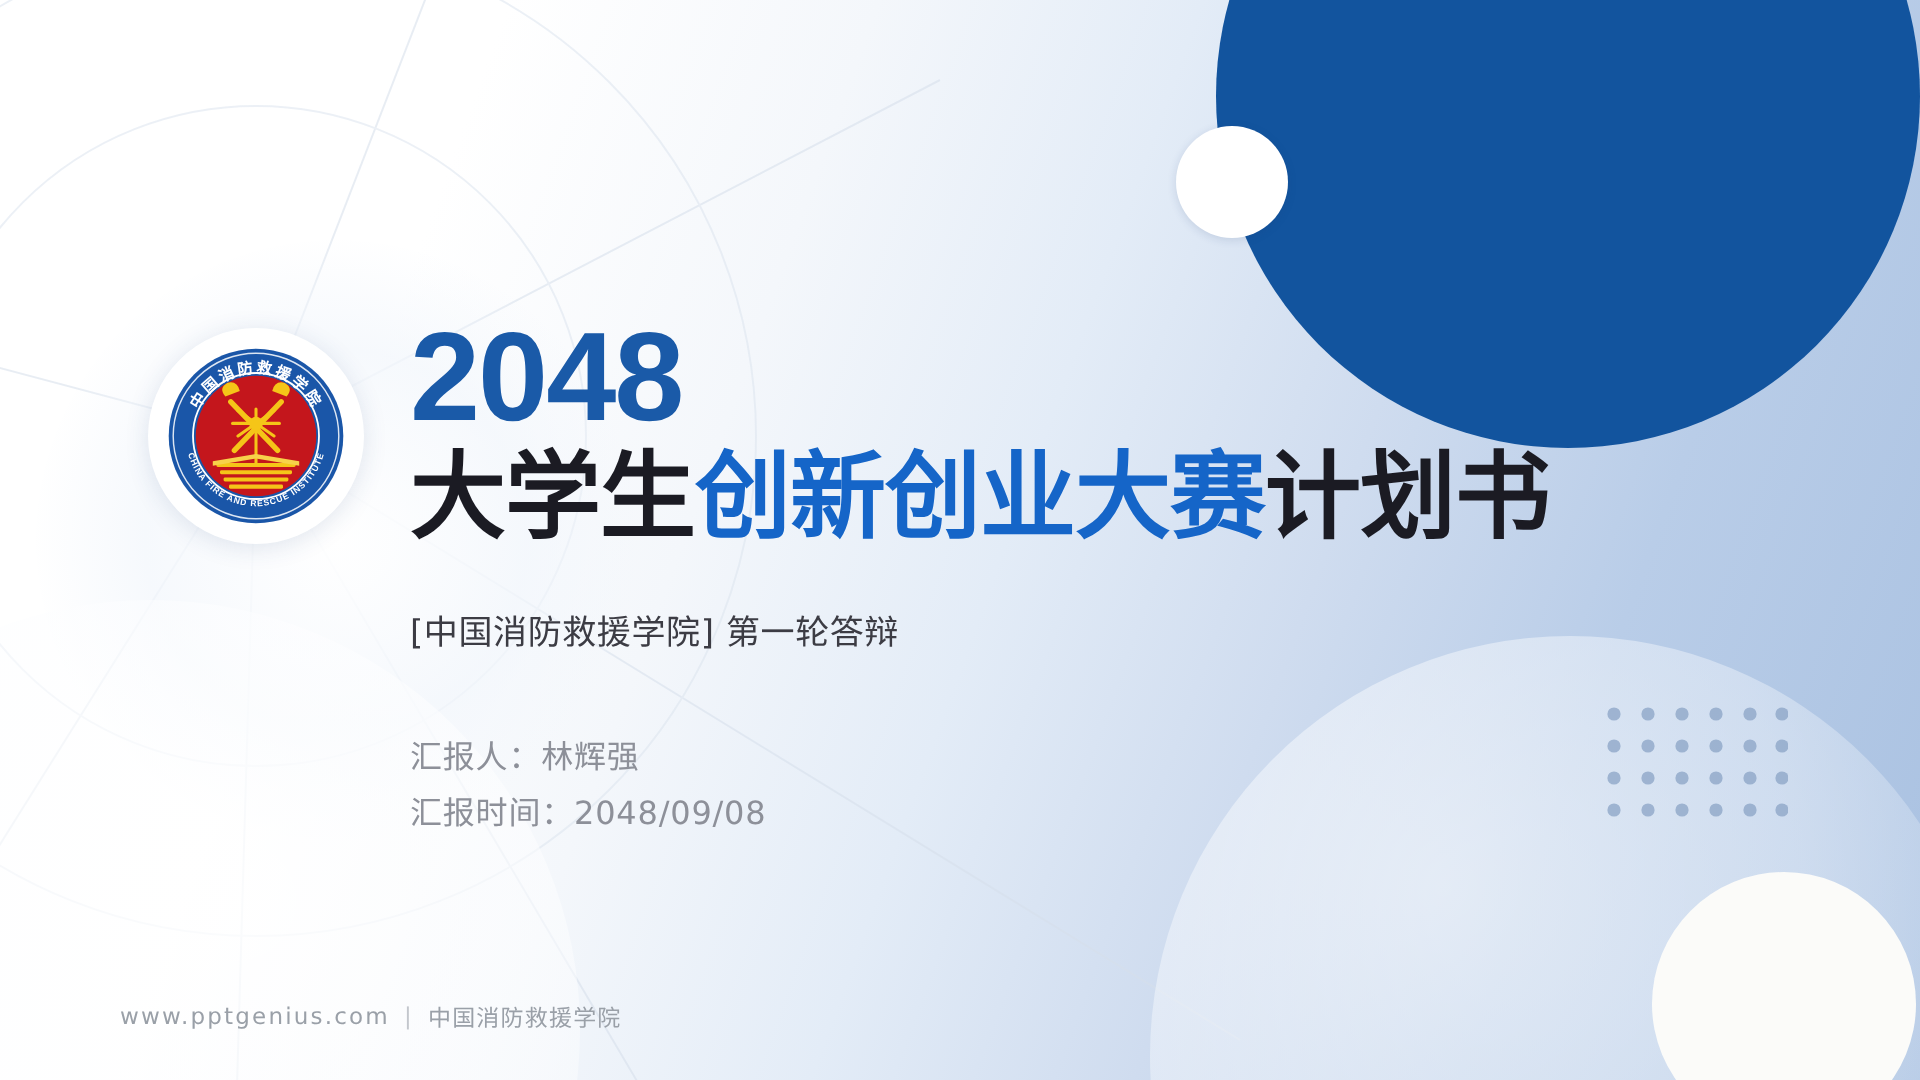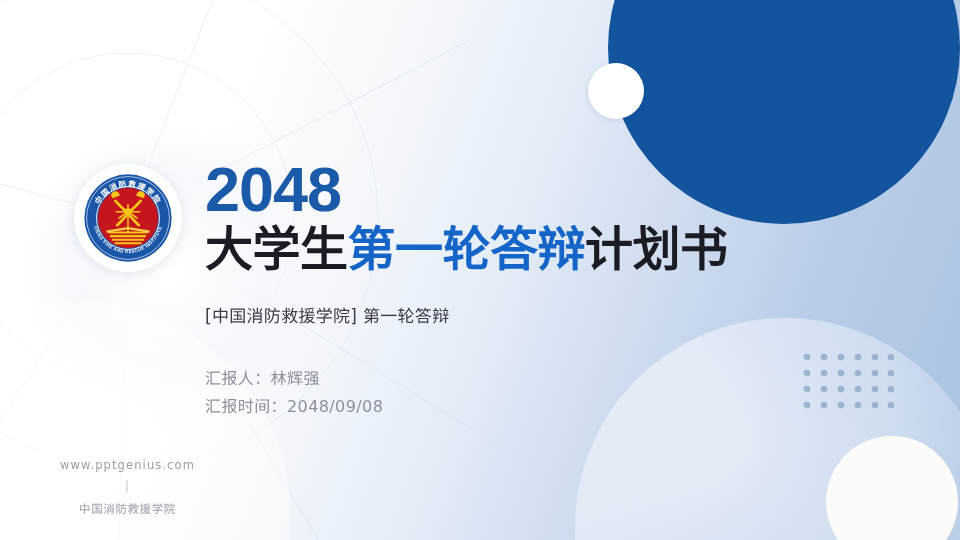--- a/index.html
+++ b/index.html
@@ -136,21 +136,20 @@
   #footer {
     position: absolute;
     left: 60px; bottom: 24px;
     font-size: 11.5px;
     color: #9aa0a8;
     letter-spacing: 1.1px;
     font-family: "DejaVu Sans", "Liberation Sans", sans-serif;
     display: flex;
     align-items: center;
     gap: 7px;
-    flex-direction: column;
   }
   #footer .sep { color: #c3c7cd; }
   #footer-org { letter-spacing: .6px; }
 </style>
 </head>
 <body>
 
 <div id="slide">
 
   <svg id="radial-lines" class="deco" viewBox="0 0 960 540" xmlns="http://www.w3.org/2000/svg">
@@ -250,21 +249,21 @@
       </g>
       <path d="M 52,128 L 100,120 L 148,128 L 148,133 L 100,125 L 52,133 Z" fill="#f7d24a"></path>
     </svg>
   </div>
 
   <div id="text-block">
 
     <div id="year">2048</div>
 
     <div id="headline">
-      <span class="hl-dark">大学生</span><span class="hl-blue">第一轮答辩</span><span class="hl-dark">计划书</span>
+      <span class="hl-dark">大学生</span><span class="hl-blue">创新创业大赛</span><span class="hl-dark">计划书</span>
     </div>
 
     <div id="subtitle">[中国消防救援学院] 第一轮答辩</div>
 
     <div id="presenter-block">
       <div>汇报人：林辉强</div>
       <div>汇报时间：2048/09/08</div>
     </div>
 
   </div>

